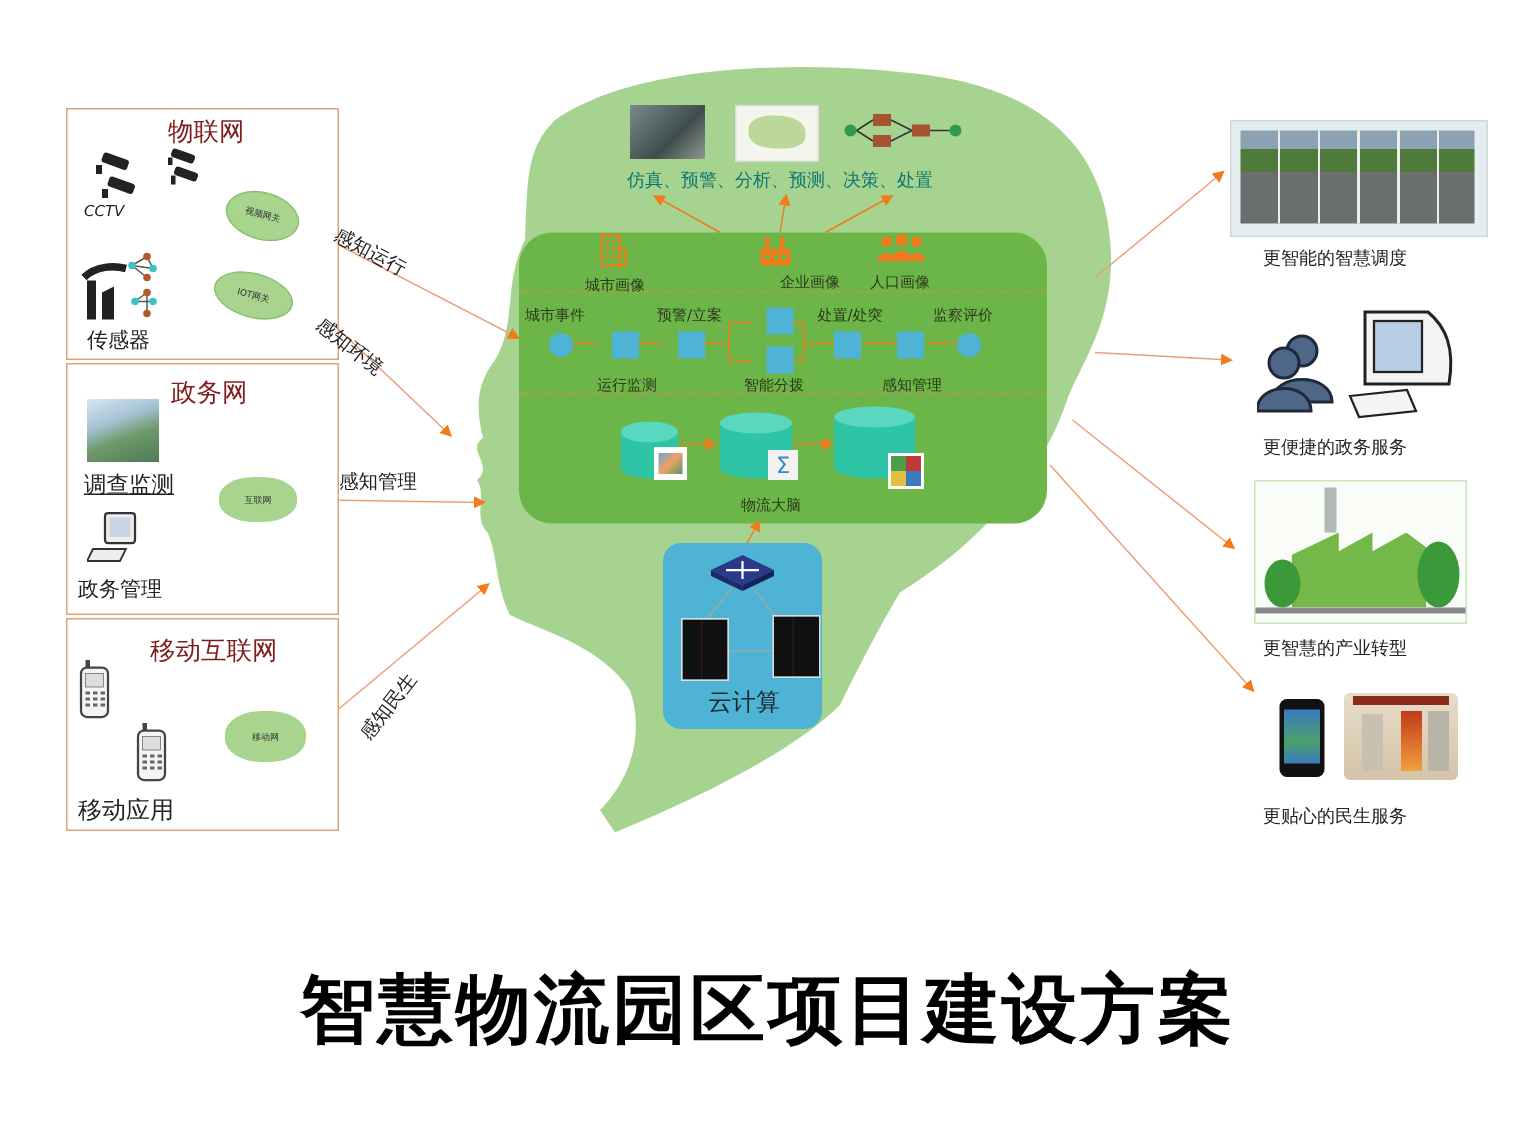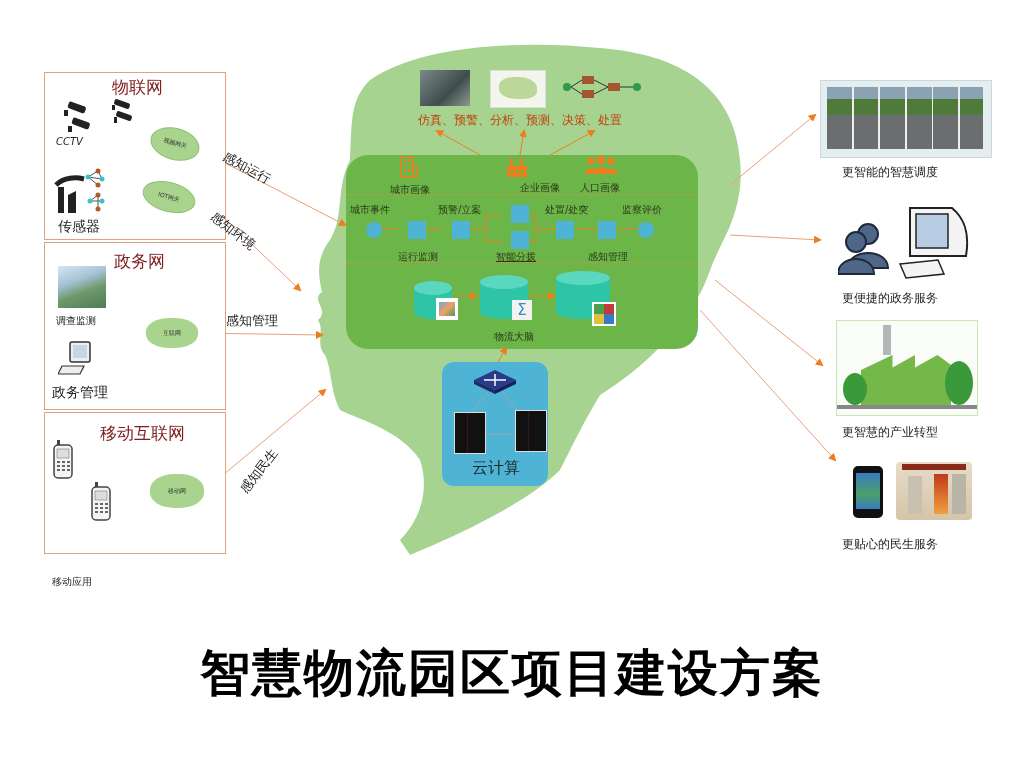--- a/index.html
+++ b/index.html
@@ -99,21 +99,21 @@
 <div class="gate" style="left:142px;top:182px;width:52px;height:28px;transform:rotate(15deg);">
   <div class="tiny" style="left:6px;top:10px;width:40px;">IOT网关</div>
 </div>
 
 <div class="sense" style="left:228px;top:148px;transform:rotate(28deg);">感知运行</div>
 <div class="sense" style="left:218px;top:208px;transform:rotate(38deg);">感知环境</div>
 
 <div class="box" style="left:44px;top:242px;width:180px;height:166px;"></div>
 <div class="box-title" style="left:114px;top:250px;">政务网</div>
 <div class="abs" style="left:58px;top:266px;width:48px;height:42px;background:linear-gradient(160deg,#d6e6f2 0%,#a6c2d6 35%,#6e9a6a 60%,#4e7a56 100%);"></div>
-<div class="lbl" style="left:56px;top:314px;font-size:10px;">调查监测</div>
+<div class="lbl" style="left:56px;top:314px;font-size:15px;text-decoration:underline;">调查监测</div>
 <svg class="abs" style="left:58px;top:340px;" width="40" height="36" viewBox="0 0 40 36">
   <rect x="12" y="2" width="20" height="20" rx="2" fill="#eee" stroke="#333" stroke-width="1.5"></rect>
   <rect x="15" y="5" width="14" height="13" fill="#c8d6e6"></rect>
   <path d="M4,26 L26,26 L22,34 L0,34 Z" fill="#eee" stroke="#333" stroke-width="1.2"></path>
 </svg>
 <div class="lbl" style="left:52px;top:384px;font-size:14px;">政务管理</div>
 <div class="cloud" style="left:146px;top:318px;width:52px;height:30px;">
   <div class="tiny" style="left:6px;top:11px;width:40px;">互联网</div>
 </div>
 <div class="sense" style="left:210px;top:312px;margin-left:16px;">感知管理</div>
@@ -145,39 +145,39 @@
       <rect x="10" y="21" width="3" height="2"></rect>
       <rect x="15" y="21" width="3" height="2"></rect>
       <rect x="5" y="25" width="3" height="2"></rect>
       <rect x="10" y="25" width="3" height="2"></rect>
       <rect x="15" y="25" width="3" height="2"></rect>
       <rect x="5" y="29" width="3" height="2"></rect>
       <rect x="10" y="29" width="3" height="2"></rect>
       <rect x="15" y="29" width="3" height="2"></rect>
     </g>
 </svg>
-<div class="lbl" style="left:52px;top:530px;font-size:10px;margin-top:45px;">移动应用</div>
+<div class="lbl" style="left:52px;top:530px;font-size:16px;">移动应用</div>
 <div class="cloud" style="left:150px;top:474px;width:54px;height:34px;">
   <div class="tiny" style="left:7px;top:13px;width:40px;">移动网</div>
 </div>
 <div class="sense" style="left:236px;top:486px;transform:rotate(-52deg);">感知民生</div>
 
 <div class="abs" style="left:420px;top:70px;width:50px;height:36px;background:linear-gradient(135deg,#7a8a8a,#3f4c4c 60%,#8e9a8e);"></div>
 <div class="abs" style="left:490px;top:70px;width:54px;height:36px;background:#f4f6ee;border:1px solid #ddd;">
   <div class="abs" style="left:8px;top:6px;width:38px;height:22px;border-radius:40% 50% 35% 45%;background:#bcd79a;"></div>
 </div>
 <svg class="abs" style="left:562px;top:74px;" width="80" height="26" viewBox="0 0 80 26">
   <circle cx="5" cy="13" r="4" fill="#2e9a4a"></circle>
   <rect x="20" y="2" width="12" height="8" fill="#a55530"></rect>
   <rect x="20" y="16" width="12" height="8" fill="#a55530"></rect>
   <rect x="46" y="9" width="12" height="8" fill="#a55530"></rect>
   <circle cx="75" cy="13" r="4" fill="#2e9a4a"></circle>
   <path d="M9,13 L20,6 M9,13 L20,20 M32,6 L46,13 M32,20 L46,13 M58,13 L71,13" stroke="#333" stroke-width="1" fill="none"></path>
 </svg>
-<div class="brain-text" style="left:418px;top:112px;font-size:12px;color:#c2410c;">仿真、预警、分析、预测、决策、处置</div>
+<div class="brain-text" style="left:418px;top:112px;font-size:12px;color:#0f766e;">仿真、预警、分析、预测、决策、处置</div>
 
 <div class="abs" style="left:346px;top:155px;width:352px;height:194px;background:#6cb548;border-radius:22px;"></div>
 <div class="abs" style="left:346px;top:194px;width:352px;height:0;border-top:1px dotted #e08a4a;"></div>
 <div class="abs" style="left:346px;top:262px;width:352px;height:0;border-top:1px dotted #e08a4a;"></div>
 
 <svg class="abs" style="left:400px;top:156px;" width="18" height="22" viewBox="0 0 18 22">
   <rect x="1" y="1" width="12" height="20" fill="none" stroke="#f07c1e" stroke-width="1.5"></rect>
   <rect x="13" y="10" width="4" height="11" fill="none" stroke="#f07c1e" stroke-width="1.5"></rect>
   <g fill="#f07c1e">
       <rect x="4" y="4" width="2" height="2"></rect>
@@ -236,21 +236,21 @@
 <div class="circ" style="left:366px;top:222px;"></div>
 <div class="sq" style="left:408px;top:221px;"></div>
 <div class="sq" style="left:452px;top:221px;"></div>
 <div class="sq" style="left:511px;top:205px;"></div>
 <div class="sq" style="left:511px;top:231px;"></div>
 <div class="sq" style="left:556px;top:221px;"></div>
 <div class="sq" style="left:598px;top:221px;"></div>
 <div class="circ" style="left:638px;top:222px;"></div>
 
 <div class="brain-text" style="left:398px;top:250px;">运行监测</div>
-<div class="brain-text" style="left:496px;top:250px;text-decoration:underline;">智能分拨</div>
+<div class="brain-text" style="left:496px;top:250px;">智能分拨</div>
 <div class="brain-text" style="left:588px;top:250px;">感知管理</div>
 
 <div class="cyl" style="left:414px;top:288px;width:38px;height:24px;"></div>
 <div class="cyl" style="left:480px;top:282px;width:48px;height:30px;"></div>
 <div class="cyl" style="left:556px;top:278px;width:54px;height:34px;"></div>
 <div class="abs" style="left:436px;top:298px;width:22px;height:22px;background:#fff;">
   <div style="position:absolute;left:3px;top:4px;width:16px;height:14px;background:linear-gradient(135deg,#6aa8e0,#f0a060 50%,#4e9a6a);"></div>
 </div>
 <div class="abs" style="left:512px;top:300px;width:20px;height:20px;background:#f2f2f2;color:#3a8ac0;font-size:15px;text-align:center;line-height:20px;">Σ</div>
 <div class="abs" style="left:592px;top:302px;width:24px;height:24px;background:#fff;">

